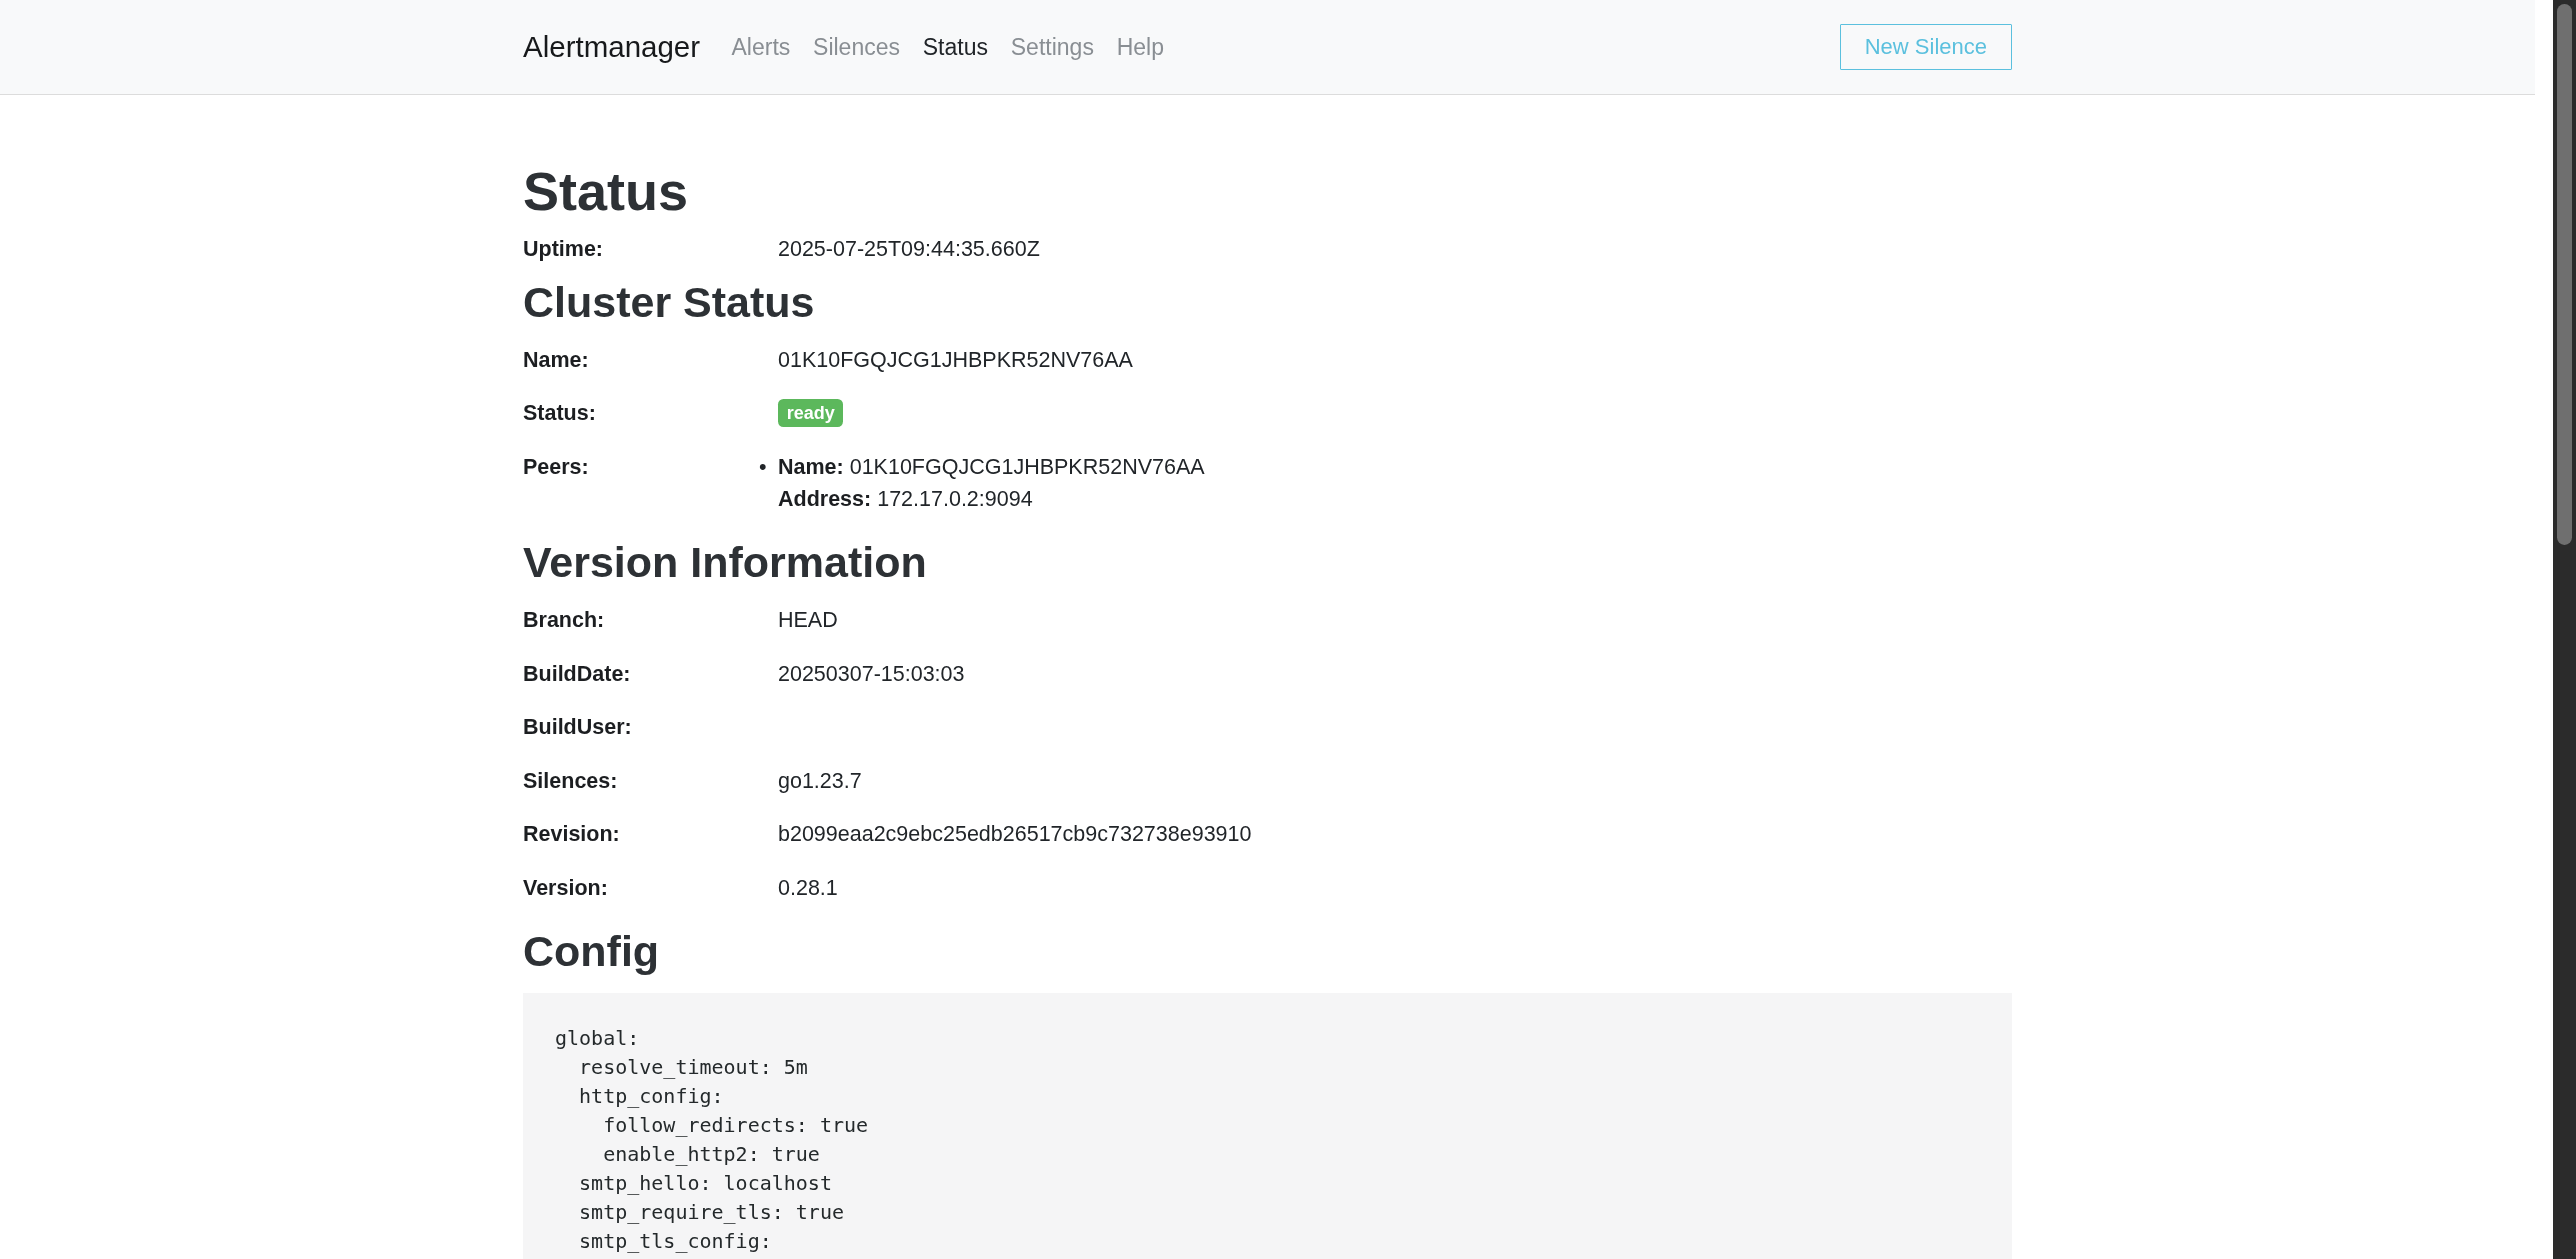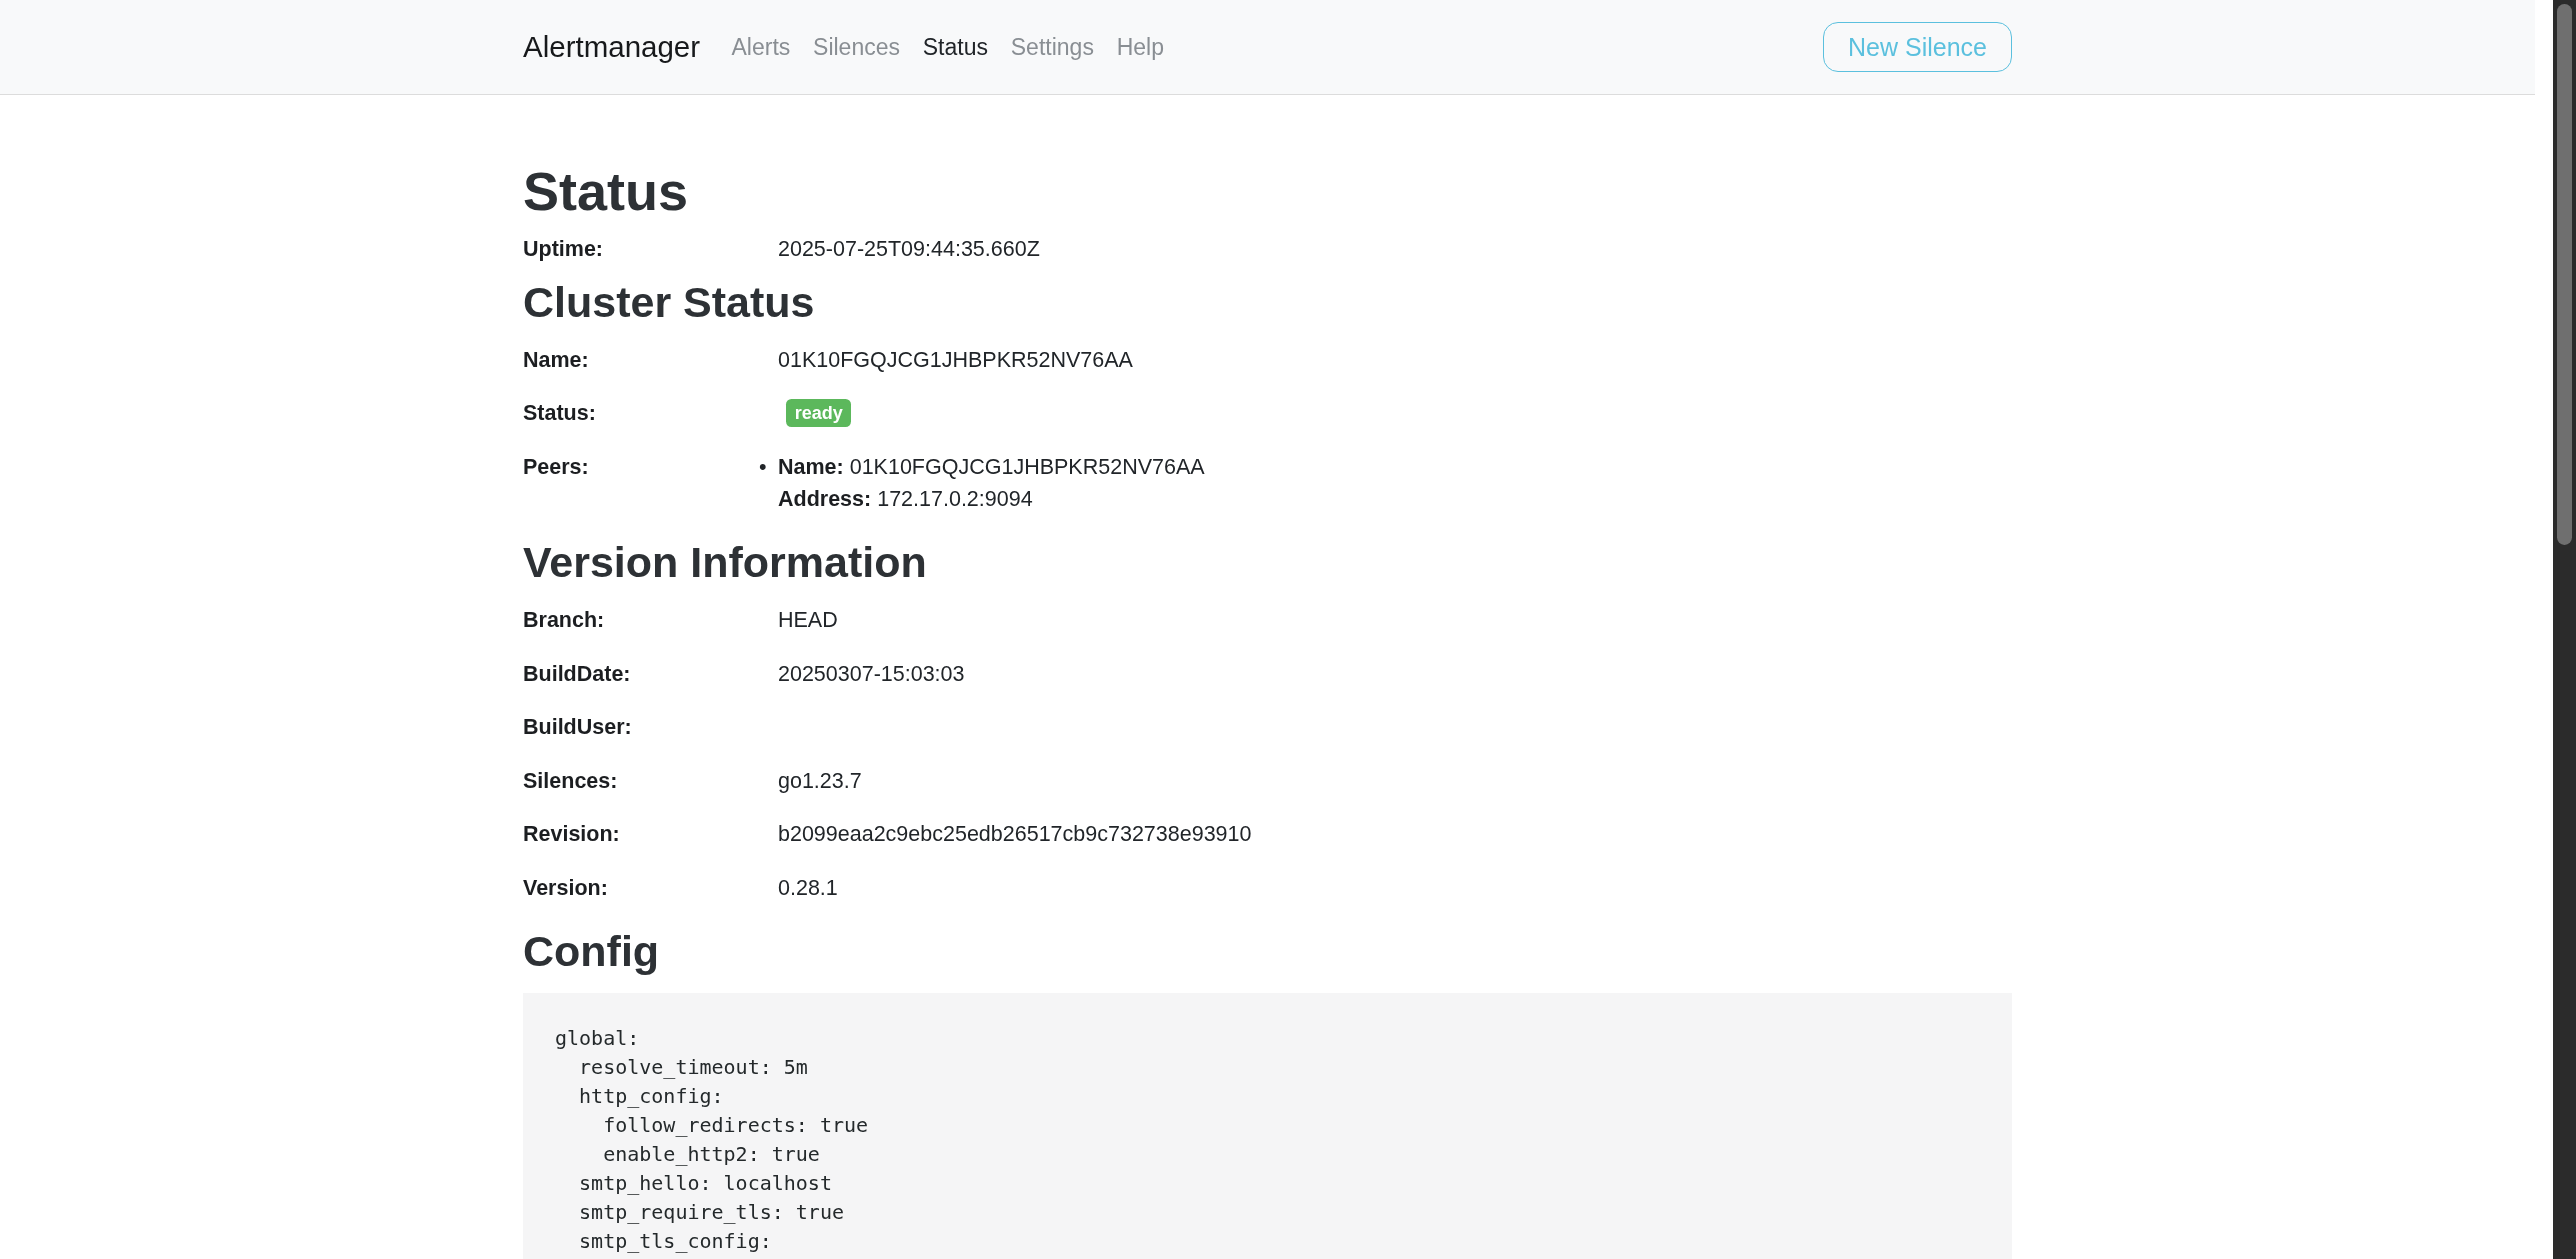--- a/index.html
+++ b/index.html
@@ -40,23 +40,23 @@
     white-space: nowrap;
     cursor: pointer;
   }
   .nav-link.active { color: #212529; }
   .btn-new-silence {
     margin-left: auto;
     background: transparent;
     border: 1.3px solid #5bc0de;
     color: #5bc0de;
     font-family: "Liberation Sans", sans-serif;
-    font-size: 25px;
+    font-size: 22px;
     padding: 9.4px 24px;
-    border-radius: 15px;
+    border-radius: 1px;
     cursor: pointer;
     white-space: nowrap;
   }
 
   
   .content { width: 1489px; margin: 0 auto; padding-top: 67px; }
   h1 {
     font-size: 54px; line-height: 59px;
     font-weight: 700; color: #2d3135;
     margin: 0 0 12px 0;
@@ -74,21 +74,20 @@
   .badge-success {
     display: inline-block;
     background: #5cb85c;
     color: #ffffff;
     font-weight: 700;
     font-size: 18px;
     line-height: 18px;
     padding: 5.4px 8.7px;
     border-radius: 5.4px;
     vertical-align: 1.3px;
-    margin-left: 8px;
   }
 
   .peer-list { margin: 0; padding: 0; list-style: none; }
   .peer-item { position: relative; }
   .peer-item::before {
     content: "\2022";
     position: absolute;
     left: -19px; top: 0;
     color: #212529;
   }

